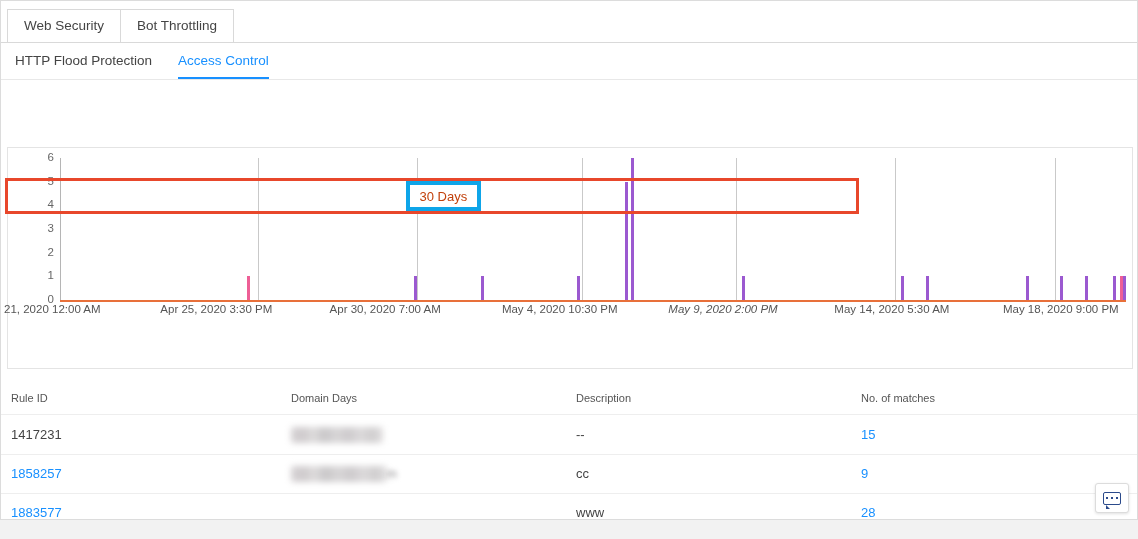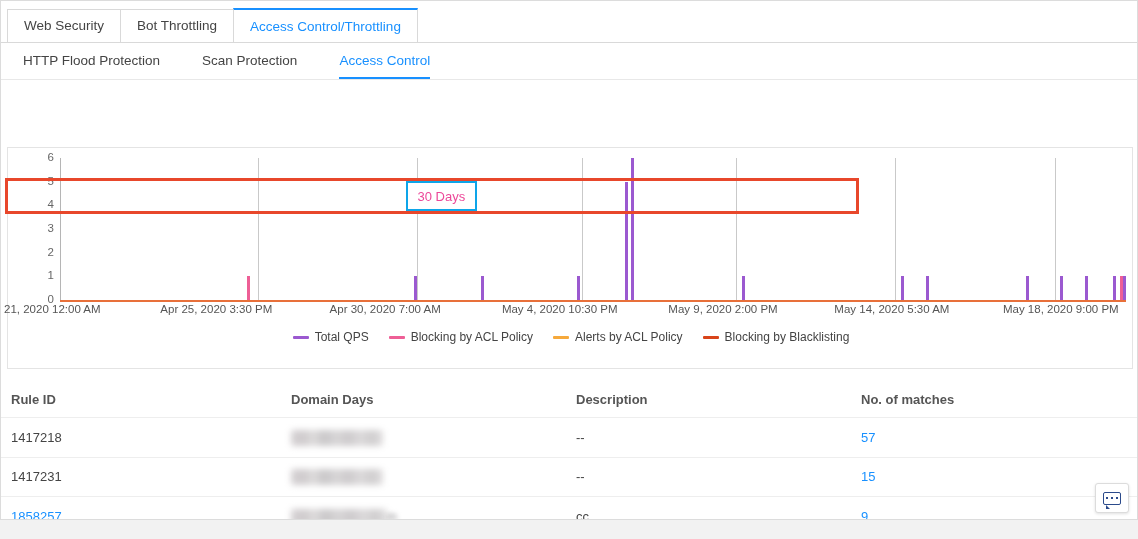--- a/index.html
+++ b/index.html
@@ -53,24 +53,24 @@
     background:#fff;
     height:34px;
     line-height:33px;
   }
 
   
   .subtabbar {
     height:37px;
     background:#fff;
     border-bottom:1px solid #e8e8e8;
-    padding-left:22px;
+    padding-left:14px;
     display:flex;
     align-items:center;
-    gap:42px;
+    gap:26px;
   }
   .subtab {
     font-size:13.5px;
     color:#444;
     line-height:36px;
     height:36px;
     cursor:pointer;
     white-space:nowrap;
   }
   .subtab.active {
@@ -134,22 +134,22 @@
     padding:0 10px;
     display:flex;
     align-items:center;
     font-size:13px;
     color:#555;
     cursor:pointer;
     white-space:nowrap;
   }
   .qbtn:first-child { border-left:1px solid #d9d9d9; }
   .qbtn.active {
-    color:#ec4899;
-    border:2px solid #0ea5e9;
+    color:#c2410c;
+    border:4px solid #0ea5e9;
     position:relative;
     z-index:3;
   }
   .daterange {
     margin-left:0;
     border:1px solid #d9d9d9;
     border-left:none;
     background:#fff;
     display:flex;
     align-items:center;
@@ -279,23 +279,23 @@
   
   .tablewrap {
     position:absolute;
     left:0; top:381px;
     width:1138px;
     background:#fff;
   }
   table { width:100%; border-collapse:collapse; }
   th {
     text-align:left;
-    font-weight:bold;
+    font-weight:normal;
     color:#555;
-    font-size:13px;
+    font-size:11px;
     padding:10px 0 10px 0;
     border-bottom:1px solid #eee;
   }
   td {
     font-size:13px;
     color:#444;
     padding:11px 0;
     border-bottom:1px solid #eee;
     height:32px;
   }
@@ -367,26 +367,24 @@
   }
 </style>
 </head>
 <body>
 
 <div class="app">
 
   <div class="tabbar">
     <div class="tab">Web Security</div>
     <div class="tab">Bot Throttling</div>
-    <div class="tab active">Access Control/Throttling</div>
   </div>
 
   <div class="subtabbar">
     <div class="subtab">HTTP Flood Protection</div>
-    <div class="subtab">Scan Protection</div>
     <div class="subtab active">Access Control</div>
   </div>
 
   <div class="filterwrap">
     <div class="redbox"></div>
 
     <div class="filterrow">
       <div class="select">
         <span>All</span>
         <span class="chev"></span>
@@ -447,62 +445,38 @@
           <div class="spike" style="left: 99.9%; height: 23.6667px; background: rgb(155, 89, 208);"></div>
           <div class="spike" style="left: 17.5%; height: 23.6667px; background: rgb(238, 95, 150);"></div>
           <div class="spike" style="left: 99.6%; height: 23.6667px; background: rgb(238, 95, 150);"></div>
         </div>
       <div class="baseline"></div>
       <div class="xlabels" id="xlabels">
           <div class="xlabel" style="left: 3%;">Apr 21, 2020 12:00 AM</div>
           <div class="xlabel" style="left: 18.5%;">Apr 25, 2020 3:30 PM</div>
           <div class="xlabel" style="left: 33.5%;">Apr 30, 2020 7:00 AM</div>
           <div class="xlabel" style="left: 49%;">May 4, 2020 10:30 PM</div>
-          <div class="xlabel" style="left: 63.5%;">May 9, 2020 2:00 PM</div>
+          <div class="xlabel" style="left: 63.5%; font-style: italic;">May 9, 2020 2:00 PM</div>
           <div class="xlabel" style="left: 78.5%;">May 14, 2020 5:30 AM</div>
           <div class="xlabel" style="left: 93.5%; text-align: center;">May 18, 2020 9:00 PM</div>
         </div>
     </div>
-    <div class="legend" id="legend">
-        <div class="legend-item">
-          <span class="legend-swatch" style="background: rgb(155, 89, 208);"></span>
-          <span>Total QPS</span>
-        </div>
-        <div class="legend-item">
-          <span class="legend-swatch" style="background: rgb(238, 95, 150);"></span>
-          <span>Blocking by ACL Policy</span>
-        </div>
-        <div class="legend-item">
-          <span class="legend-swatch" style="background: rgb(246, 169, 59);"></span>
-          <span>Alerts by ACL Policy</span>
-        </div>
-        <div class="legend-item">
-          <span class="legend-swatch" style="background: rgb(217, 68, 26);"></span>
-          <span>Blocking by Blacklisting</span>
-        </div>
-      </div>
   </div>
 
   <div class="tablewrap">
     <table>
       <thead>
         <tr>
           <th class="c1">Rule ID</th>
           <th class="c2">Domain Days</th>
           <th class="c3">Description</th>
           <th class="c4">No. of matches</th>
         </tr>
       </thead>
       <tbody id="tbody">
-          <tr>
-            <td class="c1">1417218</td>
-            <td class="c2"><span class="blur w1"></span></td>
-            <td class="c3">--</td>
-            <td class="c4 lnk">57</td>
-          </tr>
           <tr>
             <td class="c1">1417231</td>
             <td class="c2"><span class="blur w2"></span></td>
             <td class="c3">--</td>
             <td class="c4 lnk">15</td>
           </tr>
           <tr>
             <td class="c1 lnk">1858257</td>
             <td class="c2"><span class="blur w3"></span><span class="blurtext">m</span></td>
             <td class="c3">cc</td>

